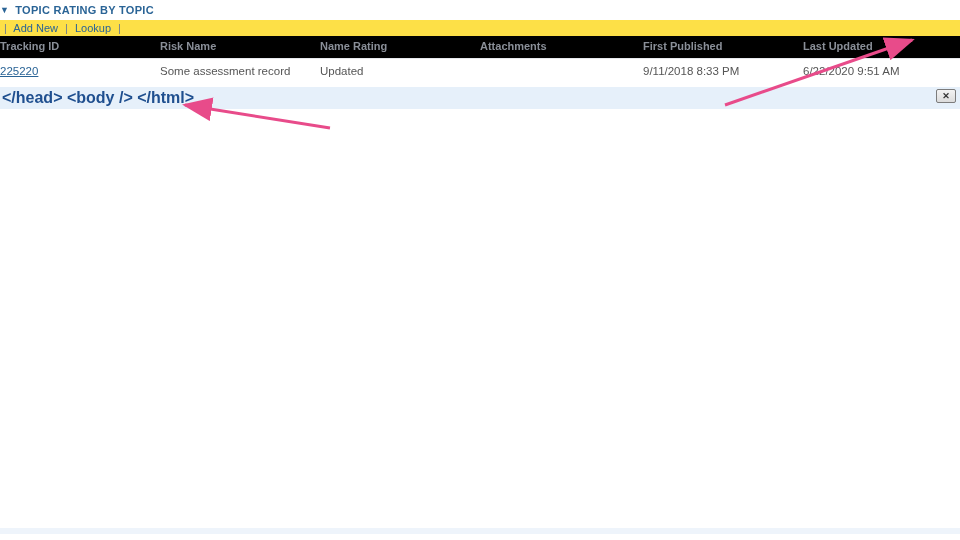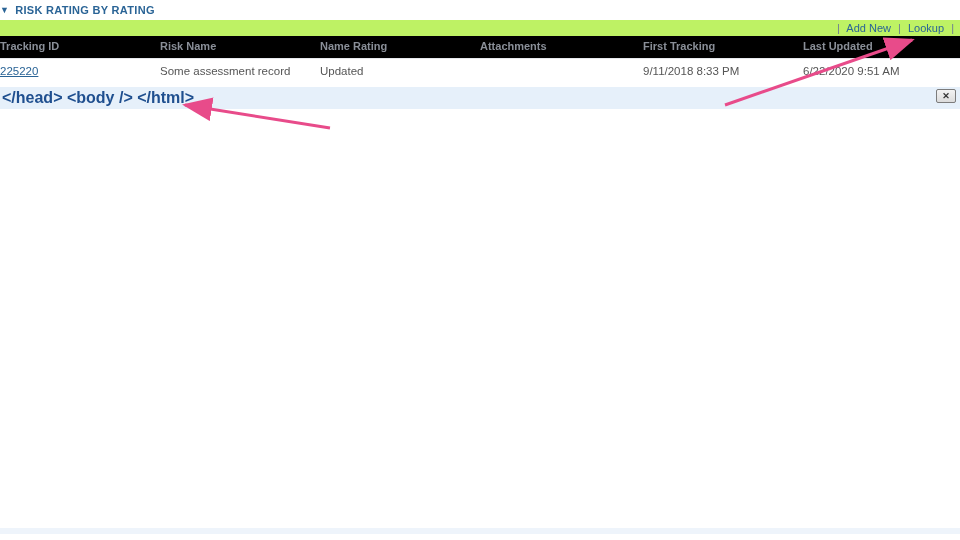--- a/index.html
+++ b/index.html
@@ -10,25 +10,24 @@
     padding: 4px 0 4px 0;
     font-size: 11px;
     font-weight: 700;
     color: #2a6496;
     letter-spacing: 0.3px;
   }
   .section-header .triangle {
     font-size: 9px; margin-right: 6px; color: #2a6496;
   }
   .actions-bar {
-    text-align: right;
     padding: 2px 2px 2px 0;
     font-size: 11px;
     color: #8aa0bf;
-    background: #bef264;
+    background: #fde047;
   }
   .actions-bar a { color: #2a6496; text-decoration: none; cursor: pointer; }
   .actions-bar .sep { color: #6b7c93; margin: 0 4px; }
   table.grid {
     width: 100%;
     border-collapse: collapse;
     table-layout: fixed;
   }
   table.grid thead th {
     text-align: left;
@@ -91,21 +90,21 @@
     position: absolute;
     left: 0; bottom: 6px; width: 100%; height: 6px;
     background: #eef4fb;
   }
 </style>
 </head>
 <body>
 
 <div class="section-header">
   <span class="triangle">▼</span>
-  <span>RISK RATING BY RATING</span>
+  <span>TOPIC RATING BY TOPIC</span>
 </div>
 
 <div class="actions-bar">
   <span class="sep">|</span>
   <a>Add New</a>
   <span class="sep">|</span>
   <a>Lookup</a>
   <span class="sep">|</span>
 </div>
 
@@ -117,21 +116,21 @@
     <col class="col-attach">
       <col class="col-first">
       <col class="col-last">
   </colgroup>
   <thead>
     <tr>
       <th>Tracking ID</th>
       <th>Risk Name</th>
       <th>Name Rating</th>
       <th>Attachments</th>
-      <th>First Tracking</th>
+      <th>First Published</th>
       <th>Last Updated</th>
     </tr>
   </thead>
   <tbody>
     <tr>
       <td class="col-tracking"><a>225220</a></td>
       <td>Some assessment record</td>
       <td>Updated</td>
       <td></td>
       <td>9/11/2018 8:33 PM</td>

